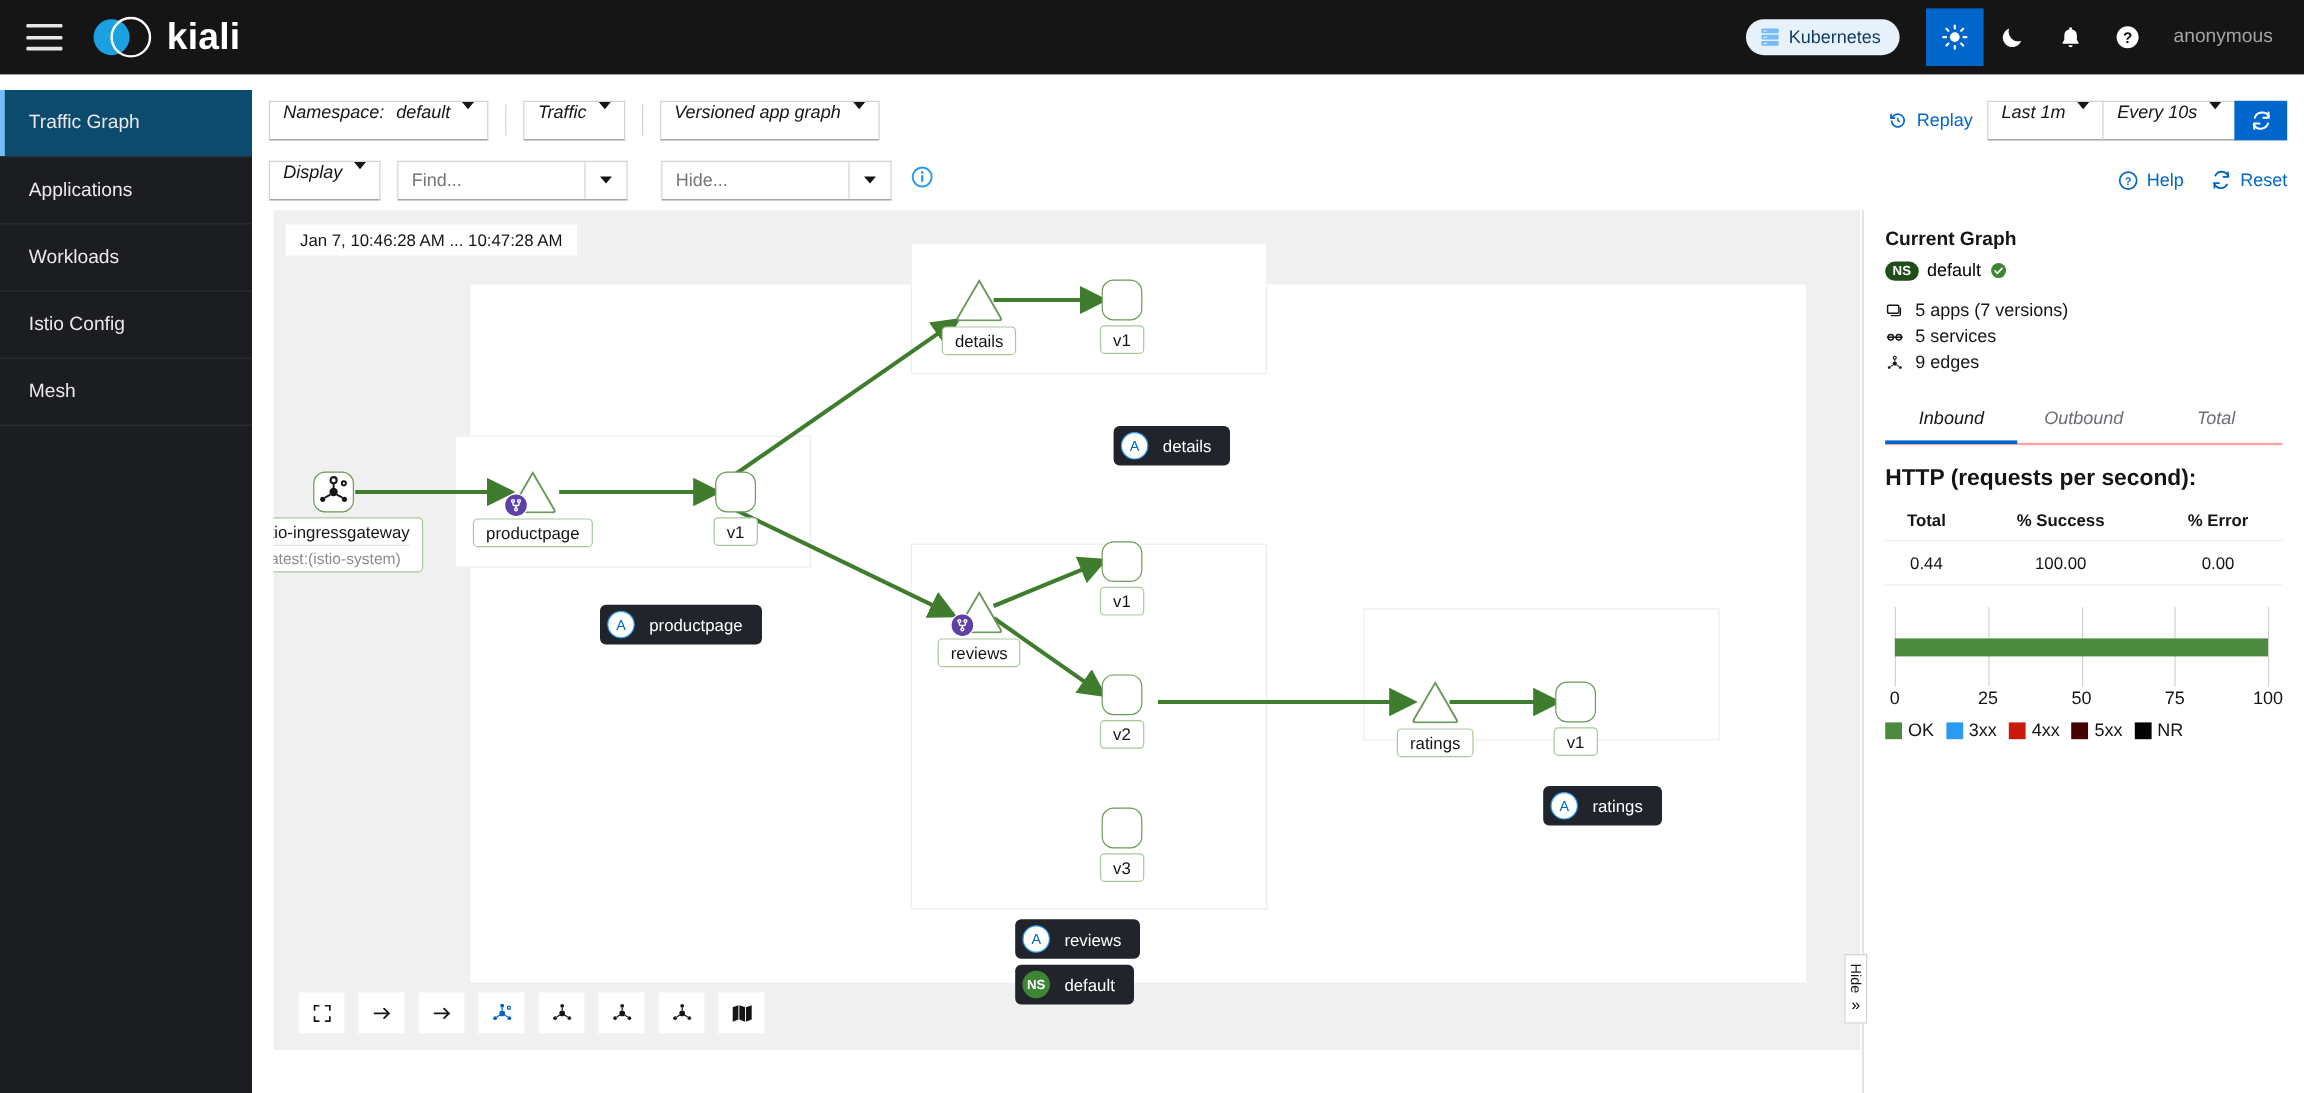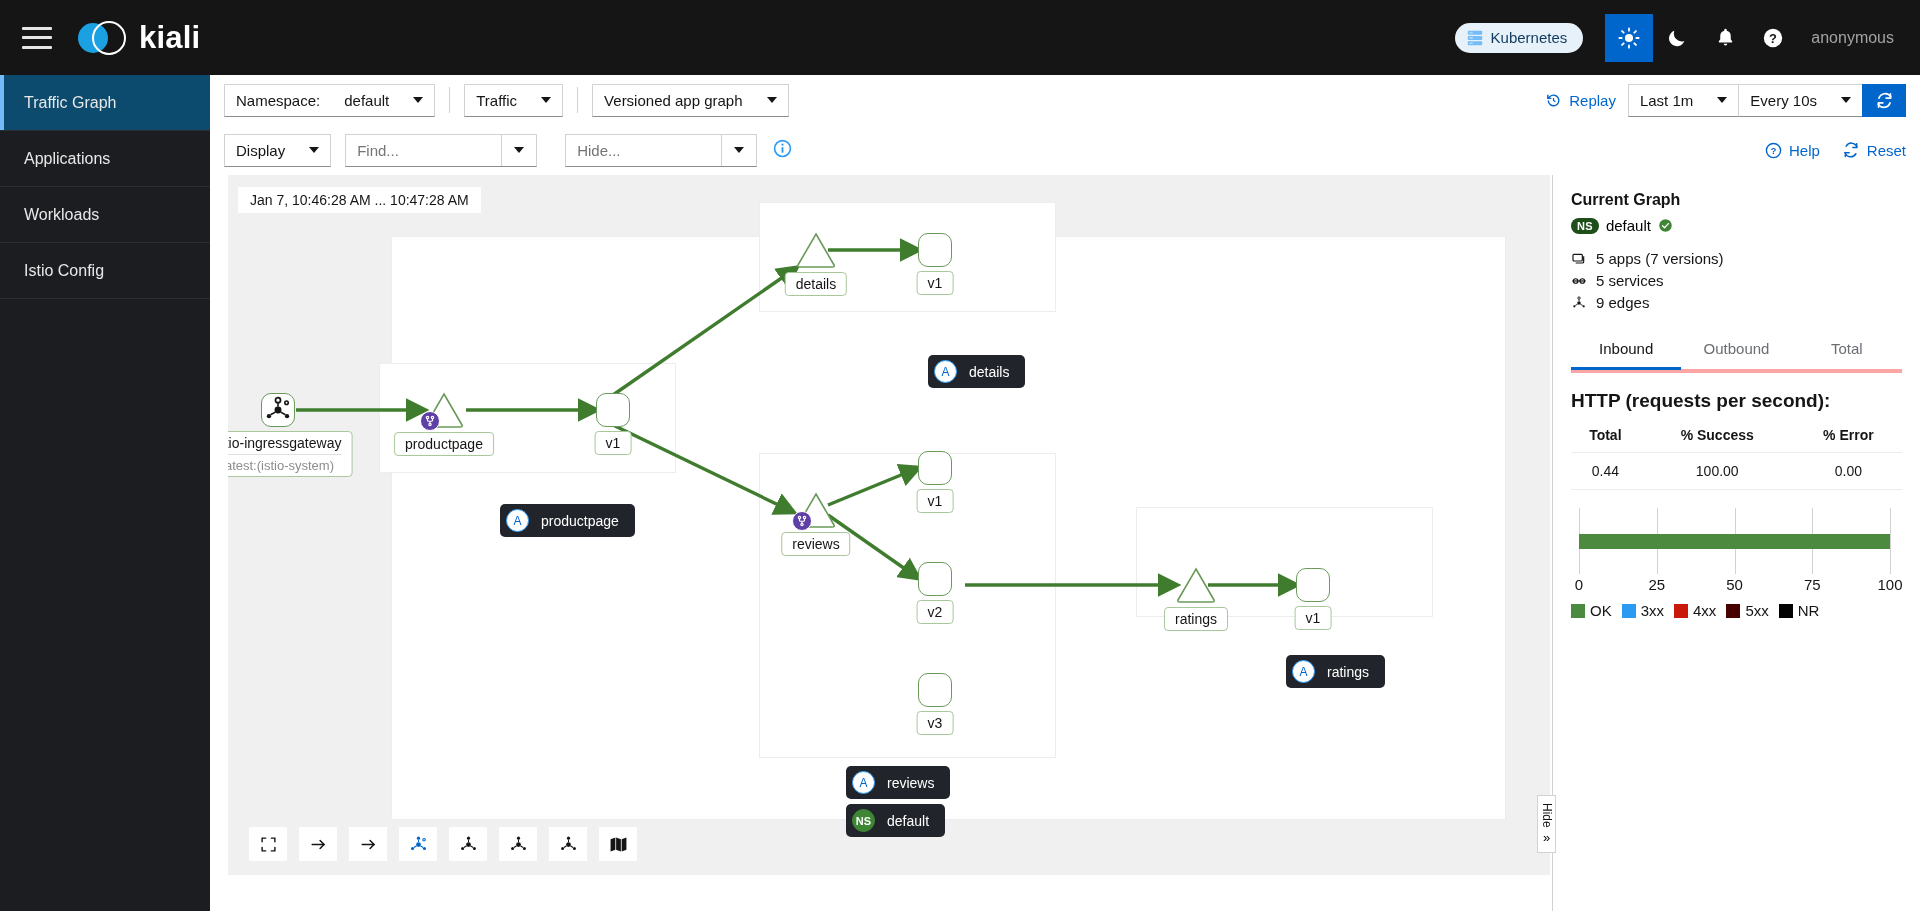--- a/index.html
+++ b/index.html
@@ -5,21 +5,21 @@
   * { box-sizing: border-box; margin: 0; padding: 0; }
   html, body {
     width: 1920px; height: 911px;
     font-family: "Liberation Sans", sans-serif;
     background: #fff; overflow: hidden;
   }
   .app { position: relative; width: 1920px; height: 911px; }
 
   
   .masthead {
-    position: absolute; top: 0; left: 0; width: 1920px; height: 75px;
+    position: absolute; top: 0; left: 0; width: 1920px; height: 62px;
     background: #151515; display: flex; align-items: center;
   }
   .hamburger {
     width: 30px; height: 22px; margin-left: 22px; margin-right: 26px;
     display: flex; flex-direction: column; justify-content: space-between;
     cursor: pointer;
   }
   .hamburger span { display: block; height: 3px; background: #e6e6e6; border-radius: 1px; }
   .brand { display: flex; align-items: center; gap: 11px; }
   .brand-mark { position: relative; width: 50px; height: 36px; }
@@ -69,22 +69,22 @@
   .toolbar1 {
     position: absolute; top: 75px; left: 210px; width: 1710px; height: 50px;
     background: #fff; display: flex; align-items: center; padding: 0 14px;
   }
   .toolbar2 {
     position: absolute; top: 125px; left: 210px; width: 1710px; height: 50px;
     background: #fff; display: flex; align-items: center; padding: 0 14px;
   }
   .sel {
     height: 33px; border: 1px solid #d2d2d2; border-bottom-color: #8a8d90;
-    background: #fff; display: flex; align-items: center; gap: 24px;
-    padding: 0 11px; font-size: 15px; color: #151515; cursor: pointer; white-space: nowrap;
+    background: #fff; display: flex; align-items: flex-start; gap: 10px;
+    padding: 0 11px; font-size: 15px; color: #151515; cursor: pointer; white-space: nowrap; font-style: italic;
   }
   .caret { width: 0; height: 0; border-left: 5px solid transparent; border-right: 5px solid transparent; border-top: 6px solid #151515; }
   .vdiv { width: 1px; height: 26px; background: #d2d2d2; margin: 0 14px; }
   .findbox {
     height: 33px; border: 1px solid #d2d2d2; border-bottom-color: #8a8d90;
     display: flex; align-items: center; background: #fff;
   }
   .findbox input {
     border: 0; outline: 0; height: 31px; font-size: 15px; padding: 0 11px;
     font-family: "Liberation Sans", sans-serif; color: #4d7c0f; background: transparent;
@@ -177,21 +177,21 @@
     background: #fff; border-left: 1px solid #d2d2d2; padding: 16px 18px;
   }
   .panel-title { font-size: 16px; font-weight: 700; color: #151515; }
   .ns-row { display: flex; align-items: center; gap: 7px; margin-top: 8px; font-size: 15px; }
   .ns-badge {
     background: #1e4f18; color: #fff; font-size: 11px; font-weight: 700;
     border-radius: 9px; padding: 2px 6px; letter-spacing: .3px;
   }
   .stat-row { display: flex; align-items: center; gap: 9px; font-size: 15px; color: #151515; margin-top: 5px; }
   .stats { margin-top: 16px; }
-  .tabs { display: flex; border-bottom: 4px solid #fca5a5; margin-top: 18px; }
+  .tabs { display: flex; border-bottom: 2px solid #fca5a5; margin-top: 18px; font-style: italic; }
   .tab {
     flex: 1; text-align: center; padding: 11px 0 10px; font-size: 15px;
     color: #6a6e73; cursor: pointer; border-bottom: 3px solid transparent; margin-bottom: -1px;
   }
   .tab.active { color: #151515; border-bottom-color: #0066cc; }
   .http-title { font-size: 19px; font-weight: 700; color: #151515; margin-top: 17px; }
   table.rates { width: 100%; border-collapse: collapse; margin-top: 10px; }
   table.rates th {
     font-size: 14px; font-weight: 700; color: #151515; padding: 5px 0 9px;
     text-align: center; border-bottom: 1px solid #ededed;
@@ -287,20 +287,23 @@
       <span>Traffic Graph</span>
     </div>
     <div class="nav-item">
       <span>Applications</span>
     </div>
     <div class="nav-item">
       <span>Workloads</span>
     </div>
     <div class="nav-item">
       <span>Istio Config</span>
+    </div>
+    <div class="nav-item">
+      <span>Mesh</span>
     </div>
   </div>
 
   <div class="toolbar1">
     <div class="sel">
       <span>Namespace:</span>
       <span>default</span>
       <span class="caret"></span>
     </div>
     <div class="vdiv"></div>

